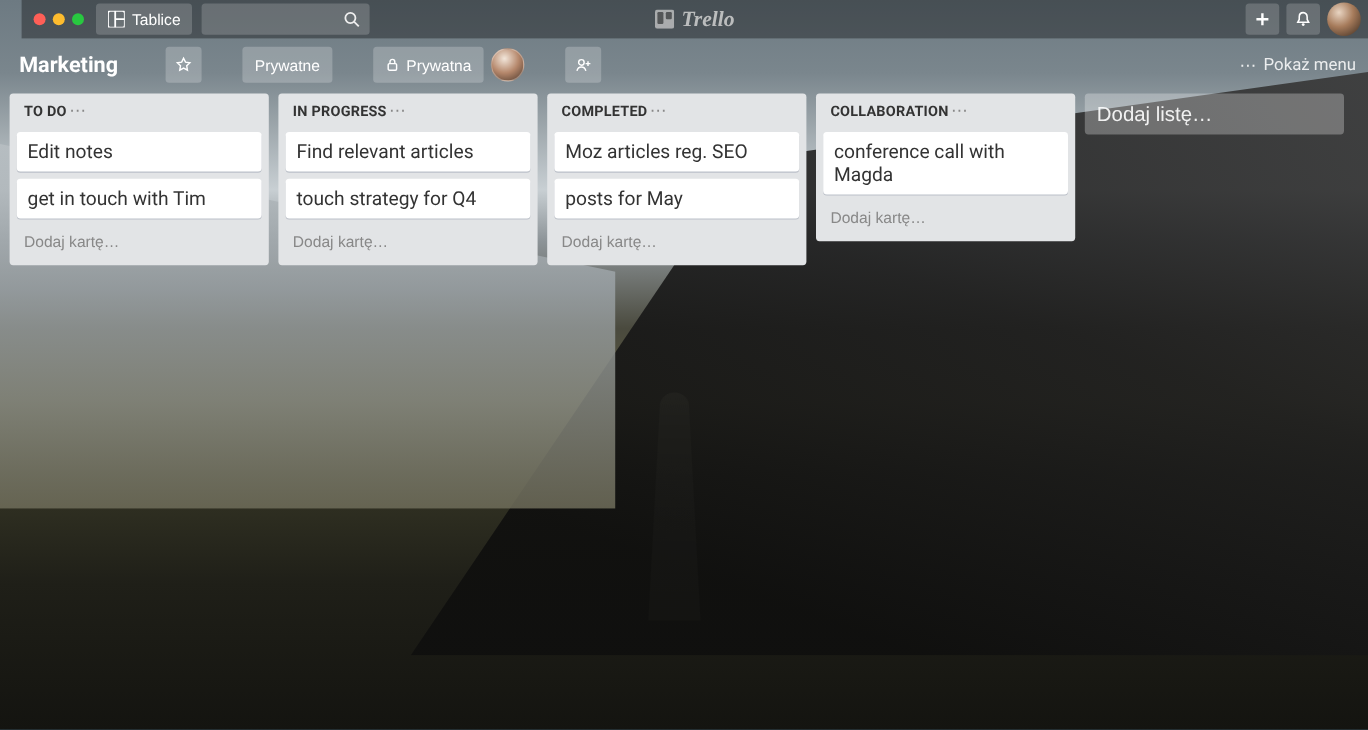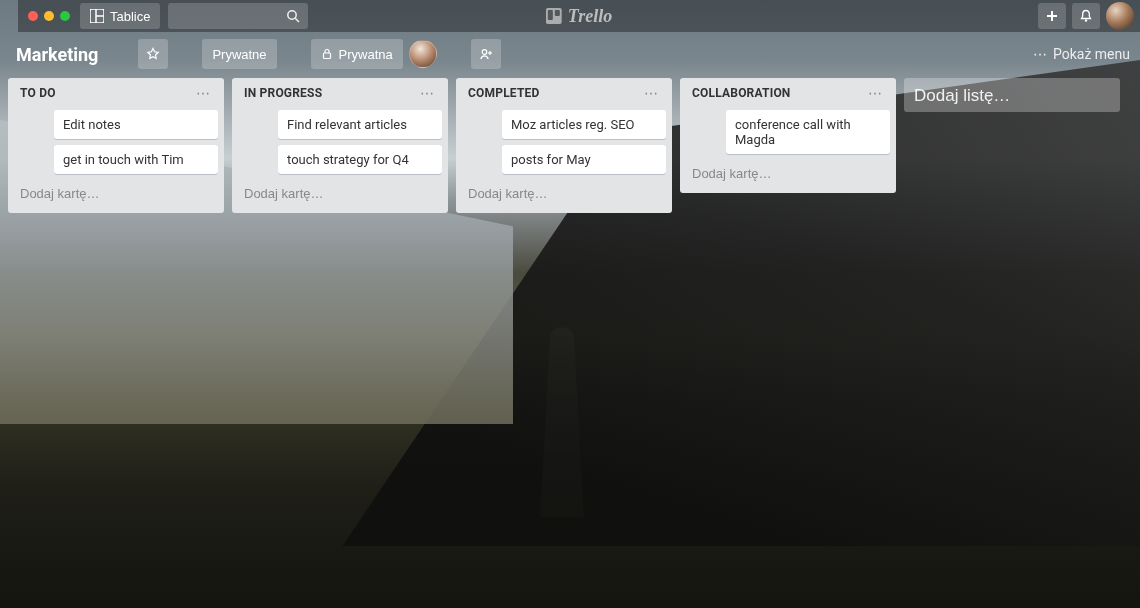--- a/index.html
+++ b/index.html
@@ -159,38 +159,37 @@
 }
 .list {
   width:216px;
   background:#e2e4e6;
   border-radius:3px;
   padding:6px;
   display:flex; flex-direction:column;
   gap:6px;
 }
 .list-header{
-  display:flex; align-items:center; justify-content:space-between;
+  display:flex; align-items:center; 
   padding:2px 6px 4px 6px;
 }
 .list-title{
   font-size:12px; font-weight:700; color:#333; letter-spacing:0.2px;
 }
 .list-menu{
   color:#888; cursor:pointer; padding:0 2px; font-size:14px; line-height:1;
 }
 .card{
   background:#fff;
   border-radius:3px;
   padding:7px 9px;
-  font-size:13px;
+  font-size:16px;
   color:#333;
   box-shadow:0 1px 0 rgba(9,30,66,0.18);
   cursor:pointer;
-  margin-left:40px;
 }
 .add-card{
   color:#888; font-size:13px;
   padding:6px; cursor:pointer;
   border:none; background:transparent; text-align:left;
 }
 .add-list{
   width:216px;
   background:rgba(255,255,255,0.28);
   border:none;

